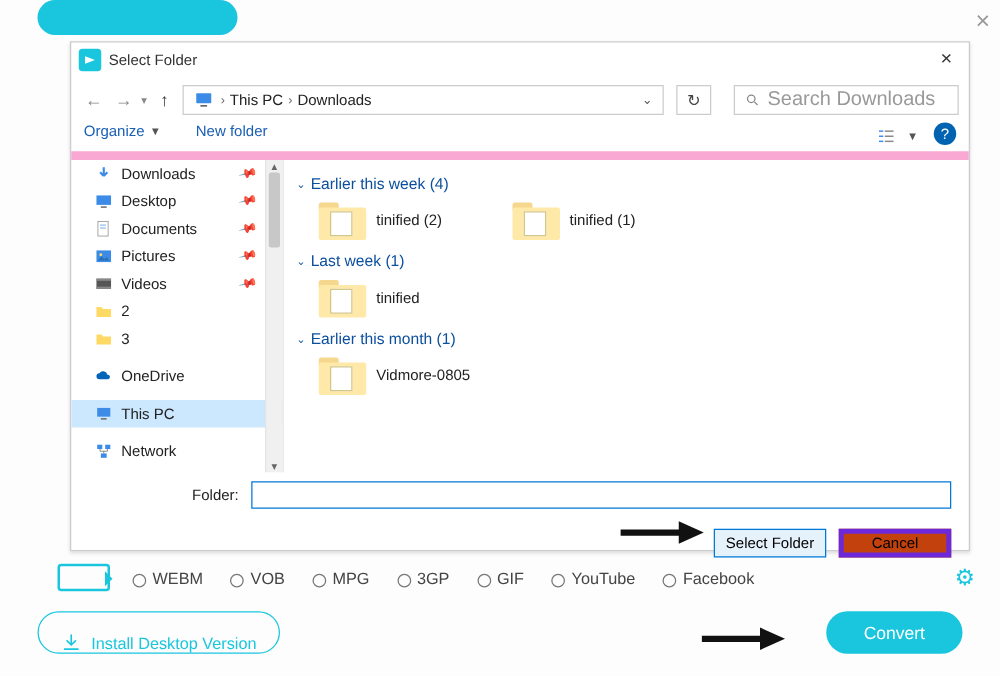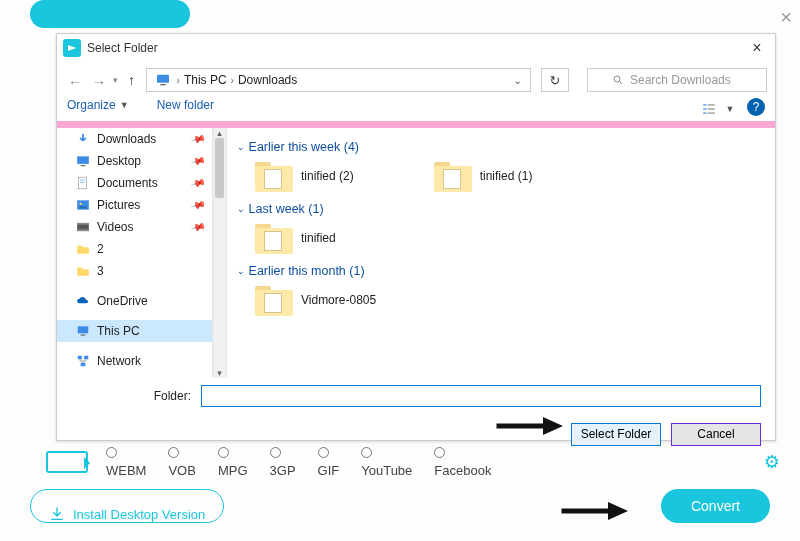--- a/index.html
+++ b/index.html
@@ -17,21 +17,21 @@
   .titlebar .win-close { width: 24px; text-align: center; font-size: 16px; color: #333; cursor: pointer; }
 
   .navrow { height: 36px; display: flex; align-items: center; padding: 0 8px; gap: 4px; }
   .nav-btn { width: 20px; height: 20px; display: flex; align-items: center; justify-content: center; color: #888; font-size: 14px; cursor: pointer; }
   .nav-btn.enabled { color: #333; }
   .pc-icon { width: 16px; height: 16px; margin: 0 2px 0 4px; }
   .breadcrumb-box { flex: 1; height: 24px; border: 1px solid #ccc; display: flex; align-items: center; padding: 0 4px; font-size: 12px; color: #222; margin-right: 6px; }
   .breadcrumb-box .sep { margin: 0 4px; color: #666; font-size: 10px; }
   .bc-drop { margin-left: auto; color: #555; font-size: 10px; padding-right: 4px; }
   .refresh-btn { width: 28px; height: 24px; border: 1px solid #ccc; display: flex; align-items: center; justify-content: center; font-size: 13px; color: #444; cursor: pointer; margin-right: 14px; }
-  .searchbox { width: 180px; height: 24px; border: 1px solid #ccc; display: flex; align-items: center; padding: 0 24px; font-size: 12px; color: #999; }
+  .searchbox { width: 180px; height: 24px; border: 1px solid #ccc; display: flex; align-items: center; padding: 0 8px; font-size: 16px; color: #999; }
   .searchbox svg { width: 12px; height: 12px; margin-right: 6px; }
 
   .toolbar { height: 30px; border-bottom: 7px solid #f9a8d4; display: flex; align-items: flex-start; padding: 0 10px; font-size: 12px; color: #1a5fb4; }
   .toolbar .org { display: flex; align-items: center; gap: 4px; cursor: pointer; }
   .toolbar .org .caret { font-size: 9px; color: #555; }
   .toolbar .newf { margin-left: 28px; cursor: pointer; }
   .toolbar .spacer { flex: 1; }
   .toolbar .view-btn { width: 28px; height: 22px; border: 1px solid transparent; display: flex; align-items: center; justify-content: center; cursor: pointer; font-size: 12px; color: #555; }
   .toolbar .view-btn.drop { width: 14px; font-size: 9px; }
   .toolbar .help-btn { width: 18px; height: 18px; border-radius: 50%; background: #0063b1; color: #fff; display: flex; align-items: center; justify-content: center; font-size: 12px; margin-left: 10px; }
@@ -44,44 +44,44 @@
   .sb-item .ico { width: 16px; height: 16px; margin-right: 6px; display: flex; align-items: center; justify-content: center; }
   .sb-scroll { position: absolute; right: 0; top: 0; bottom: 0; width: 14px; background: #f0f0f0; border-left: 1px solid #e3e3e3; }
   .sb-scroll .thumb { position: absolute; top: 10px; left: 2px; right: 2px; height: 60px; background: #c8c8c8; border-radius: 2px;}
   .sb-scroll .arr { position: absolute; left: 0; right: 0; text-align: center; font-size: 9px; color: #666; }
   .sb-scroll .arr.up { top: 0; }
   .sb-scroll .arr.dn { bottom: 0; }
 
   .filepane { flex: 1; padding: 8px 10px; font-size: 12px; overflow: hidden; }
   .group-hdr { color: #0b4f9e; font-size: 12.5px; margin: 4px 0 6px 0; display: flex; align-items: center; gap: 4px; }
   .group-hdr .car { font-size: 9px; }
-  .group-row { display: flex; flex-wrap: wrap; gap: 30px 80px; margin-left: 18px; margin-bottom: 10px; }
+  .group-row { display: flex; flex-wrap: wrap; gap: 30px 56px; margin-left: 18px; margin-bottom: 10px; }
   .folder-item { display: flex; align-items: center; gap: 8px; font-size: 12px; color: #222; cursor: pointer; }
   .folder-icon { width: 38px; height: 32px; position: relative; }
   .folder-icon::before { content: ""; position: absolute; top: 2px; left: 0; width: 16px; height: 6px; background: #f5d78e; border-radius: 2px 2px 0 0; }
   .folder-icon::after { content: ""; position: absolute; top: 6px; left: 0; right: 0; bottom: 0; background: #ffe9a8; border-radius: 2px; }
   .folder-icon .doc { position: absolute; top: 9px; left: 9px; width: 18px; height: 20px; background: #fff; border: 1px solid #d3c68b; z-index: 2; }
 
   .folder-bar { height: 36px; display: flex; align-items: center; padding: 0 14px; font-size: 12px; }
   .folder-bar label { width: 130px; text-align: right; padding-right: 10px; color: #222;}
   .folder-bar input { flex: 1; height: 22px; border: 1px solid #0078d7; padding: 0 4px; font-size: 12px; }
 
   .btnrow { height: 40px; display: flex; align-items: center; justify-content: flex-end; padding: 0 14px; gap: 10px; position: relative;}
-  .dlg-btn { min-width: 90px; height: 23px; border: 1px solid #6d28d9; background: #e5e5e5; font-size: 12px; cursor: pointer; display: flex; align-items: center; justify-content: center; }
+  .dlg-btn { min-width: 90px; height: 23px; border: 4px solid #6d28d9; background: #c2410c; font-size: 12px; cursor: pointer; display: flex; align-items: center; justify-content: center; }
   .dlg-btn.primary { border: 1.5px solid #0078d7; background: #e5f1fb; }
   .arrow1 { position: absolute; left: 438px; top: -1px; }
 
   .hand-arrow { display: block; }
   .hand-arrow line, .hand-arrow polyline { stroke: #111; stroke-width: 5; fill: none; stroke-linecap: square; }
   .hand-arrow polygon { fill: #111; }
 
   .formats-row { position: absolute; top: 447px; left: 46px; right: 20px; height: 30px; display: flex; align-items: center; gap: 18px; font-size: 13px; color: #444; }
   .cam-icon { width: 42px; height: 22px; border: 2px solid #19c6dd; border-radius: 3px; position: relative; }
   .cam-icon::after { content: ""; position: absolute; right: -10px; top: 4px; border: 6px solid transparent; border-left-color: #19c6dd; }
-  .fmt-opt { display: flex; align-items: flex-start; gap: 5px; flex-direction: column; }
+  .fmt-opt { display: flex; align-items: flex-end; gap: 5px; }
   .fmt-opt .radio { width: 11px; height: 11px; border: 1.5px solid #777; border-radius: 50%; }
   .settings-ico { margin-left: auto; color: #19c6dd; font-size: 18px;}
 
   .bottom-row { position: absolute; bottom: 14px; left: 30px; right: 30px; height: 42px; display: flex; align-items: center; }
   .install-btn { height: 34px; padding: 0 18px; border: 1.5px solid #19c6dd; border-radius: 17px; color: #19c6dd; display: flex; align-items: flex-end; gap: 8px; font-size: 13px; cursor: pointer; }
   .convert-btn { margin-left: auto; height: 34px; padding: 0 30px; background: #19c6dd; color: #fff; border-radius: 17px; display: flex; align-items: center; font-size: 14px; cursor: pointer; }
   .arrow2 { position: absolute; right: 140px; bottom: 2px; }
 </style>
 </head>
 <body>

